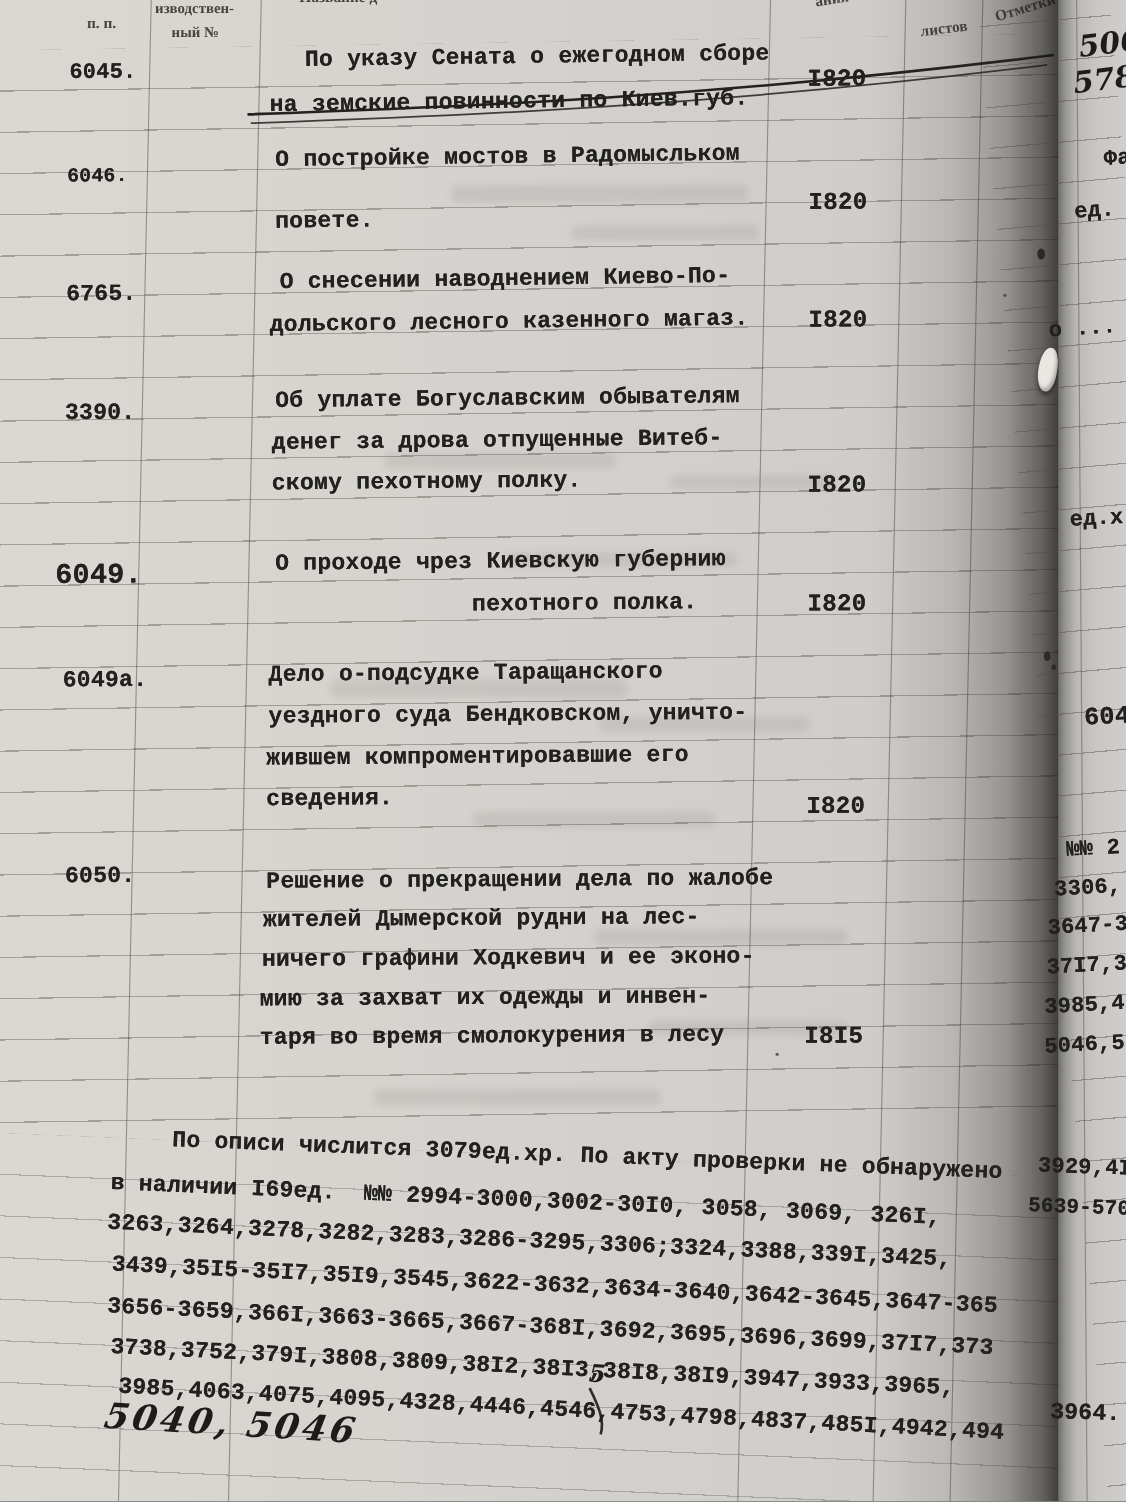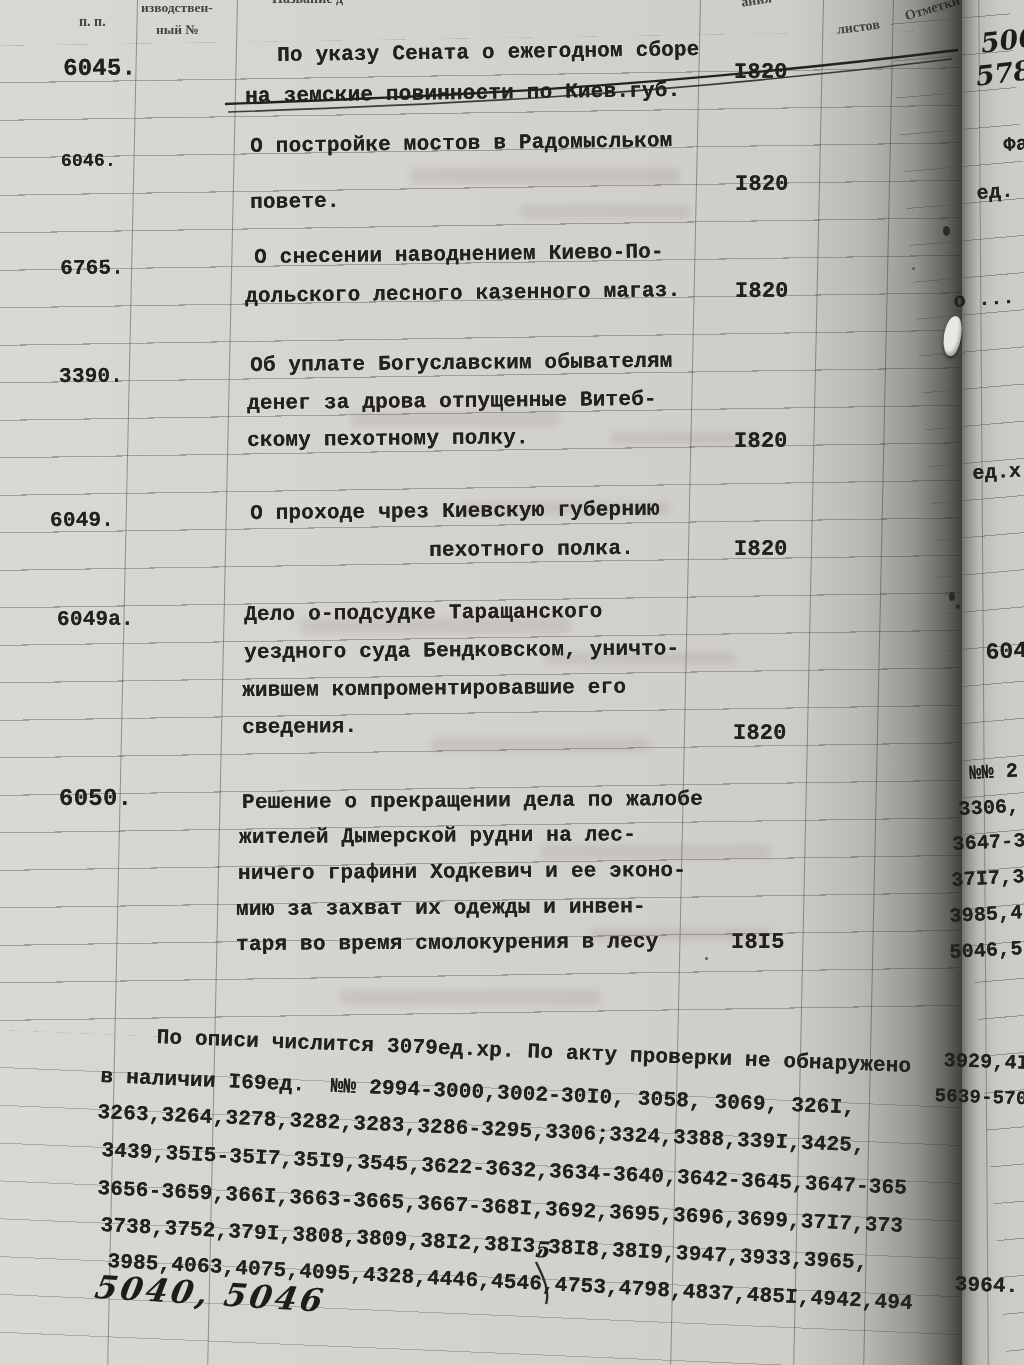--- a/index.html
+++ b/index.html
@@ -81,48 +81,48 @@
     <span class="hdr" style="left:272px;top:-9px;font-size:14px">Название д</span>
     <span class="hdr" style="left:740px;top:-5px;transform:rotate(-9deg)">ания</span>
     <span class="hdr" style="left:836px;top:22px;transform:rotate(-7deg)">листов</span>
     <span class="hdr" style="left:903px;top:9px;transform:rotate(-17deg)">Отметки</span>
     <span class="hdr" style="left:999px;top:8px;transform:rotate(-9deg)">ный</span>
 
     <span class="hand" style="left:536px;top:1236px;font-size:22px;transform:rotate(3deg)">5</span>
     <span class="hand" style="left:99px;top:1268px;font-size:32px;letter-spacing:3px;transform:rotate(3.5deg) skewX(-7deg)">5040, 5046</span>
 
     <div id="entries">
-        <div class="tw" style="left: 63px; top: 57px; font-size: 24px; transform: rotate(-0.48deg);">6045.</div>
+        <div class="tw" style="left: 63px; top: 57px; font-size: 20px; transform: rotate(-0.48deg);">6045.</div>
         <div class="tw" style="left: 277px; top: 45px; font-size: 21px; transform: rotate(-0.8deg);">По указу Сената о ежегодном сборе</div>
         <div class="tw" style="left: 245px; top: 86px; font-size: 21px; transform: rotate(-0.8deg);">на земские повинности по Киев.губ.</div>
         <div class="tw" style="left: 734px; top: 62px; font-size: 22px; transform: rotate(-0.4deg);">I820</div>
         <div class="tw" style="left: 61px; top: 152px; font-size: 18px; transform: rotate(-0.48deg);">6046.</div>
         <div class="tw" style="left: 250px; top: 136px; font-size: 21px; transform: rotate(-0.8deg);">О постройке мостов в Радомысльком</div>
         <div class="tw" style="left: 250px; top: 192px; font-size: 21px; transform: rotate(-0.8deg);">повете.</div>
         <div class="tw" style="left: 735px; top: 174px; font-size: 22px; transform: rotate(-0.4deg);">I820</div>
         <div class="tw" style="left: 60px; top: 258px; font-size: 21px; transform: rotate(-0.48deg);">6765.</div>
         <div class="tw" style="left: 254px; top: 247px; font-size: 21px; transform: rotate(-0.8deg);">О снесении наводнением Киево-По-</div>
         <div class="tw" style="left: 245px; top: 286px; font-size: 21px; transform: rotate(-0.8deg);">дольского лесного казенного магаз.</div>
         <div class="tw" style="left: 735px; top: 281px; font-size: 22px; transform: rotate(-0.4deg);">I820</div>
         <div class="tw" style="left: 59px; top: 366px; font-size: 21px; transform: rotate(-0.36deg);">3390.</div>
         <div class="tw" style="left: 250px; top: 355px; font-size: 21px; transform: rotate(-0.6deg);">Об уплате Богуславским обывателям</div>
         <div class="tw" style="left: 247px; top: 393px; font-size: 21px; transform: rotate(-0.6deg);">денег за дрова отпущенные Витеб-</div>
         <div class="tw" style="left: 247px; top: 430px; font-size: 21px; transform: rotate(-0.6deg);">скому пехотному полку.</div>
         <div class="tw" style="left: 734px; top: 431px; font-size: 22px; transform: rotate(-0.3deg);">I820</div>
-        <div class="tw" style="left: 50px; top: 510px; font-size: 21px; transform: rotate(-0.36deg);">6049.</div>
+        <div class="tw" style="left: 50px; top: 510px; font-size: 26px; transform: rotate(-0.36deg);">6049.</div>
         <div class="tw" style="left: 250px; top: 503px; font-size: 21px; transform: rotate(-0.6deg);">О проходе чрез Киевскую губернию</div>
         <div class="tw" style="left: 429px; top: 540px; font-size: 21px; transform: rotate(-0.6deg);">пехотного полка.</div>
         <div class="tw" style="left: 734px; top: 539px; font-size: 22px; transform: rotate(-0.3deg);">I820</div>
         <div class="tw" style="left: 57px; top: 609px; font-size: 21px; transform: rotate(-0.3deg);">6049а.</div>
         <div class="tw" style="left: 244px; top: 604px; font-size: 21px; transform: rotate(-0.5deg);">Дело о-подсудке Таращанского</div>
         <div class="tw" style="left: 244px; top: 642px; font-size: 21px; transform: rotate(-0.5deg);">уездного суда Бендковском, уничто-</div>
         <div class="tw" style="left: 242px; top: 680px; font-size: 21px; transform: rotate(-0.5deg);">жившем компроментировавшие его</div>
         <div class="tw" style="left: 242px; top: 717px; font-size: 21px; transform: rotate(-0.5deg);">сведения.</div>
         <div class="tw" style="left: 733px; top: 723px; font-size: 22px; transform: rotate(-0.25deg);">I820</div>
-        <div class="tw" style="left: 59px; top: 787px; font-size: 24px; transform: rotate(-0.24deg);">6050.</div>
+        <div class="tw" style="left: 59px; top: 787px; font-size: 21px; transform: rotate(-0.24deg);">6050.</div>
         <div class="tw" style="left: 242px; top: 792px; font-size: 21px; transform: rotate(-0.4deg);">Решение о прекращении дела по жалобе</div>
         <div class="tw" style="left: 239px; top: 827px; font-size: 21px; transform: rotate(-0.4deg);">жителей Дымерской рудни на лес-</div>
         <div class="tw" style="left: 238px; top: 863px; font-size: 21px; transform: rotate(-0.4deg);">ничего графини Ходкевич и ее эконо-</div>
         <div class="tw" style="left: 236px; top: 899px; font-size: 21px; transform: rotate(-0.4deg);">мию за захват их одежды и инвен-</div>
         <div class="tw" style="left: 236px; top: 934px; font-size: 21px; transform: rotate(-0.4deg);">таря во время смолокурения в лесу</div>
         <div class="tw" style="left: 731px; top: 932px; font-size: 22px; transform: rotate(-0.2deg);">I8I5</div>
       </div>
     <div id="summary">
         <div class="tw" style="left: 157px; top: 1027px; font-size: 21px; transform: rotate(2.2deg);">По описи числится 3079ед.хр. По акту проверки не обнаружено</div>
         <div class="tw" style="left: 101px; top: 1066px; font-size: 21px; transform: rotate(2.4deg);">в наличии I69ед.  №№ 2994-3000,3002-30I0, 3058, 3069, 326I,</div>

